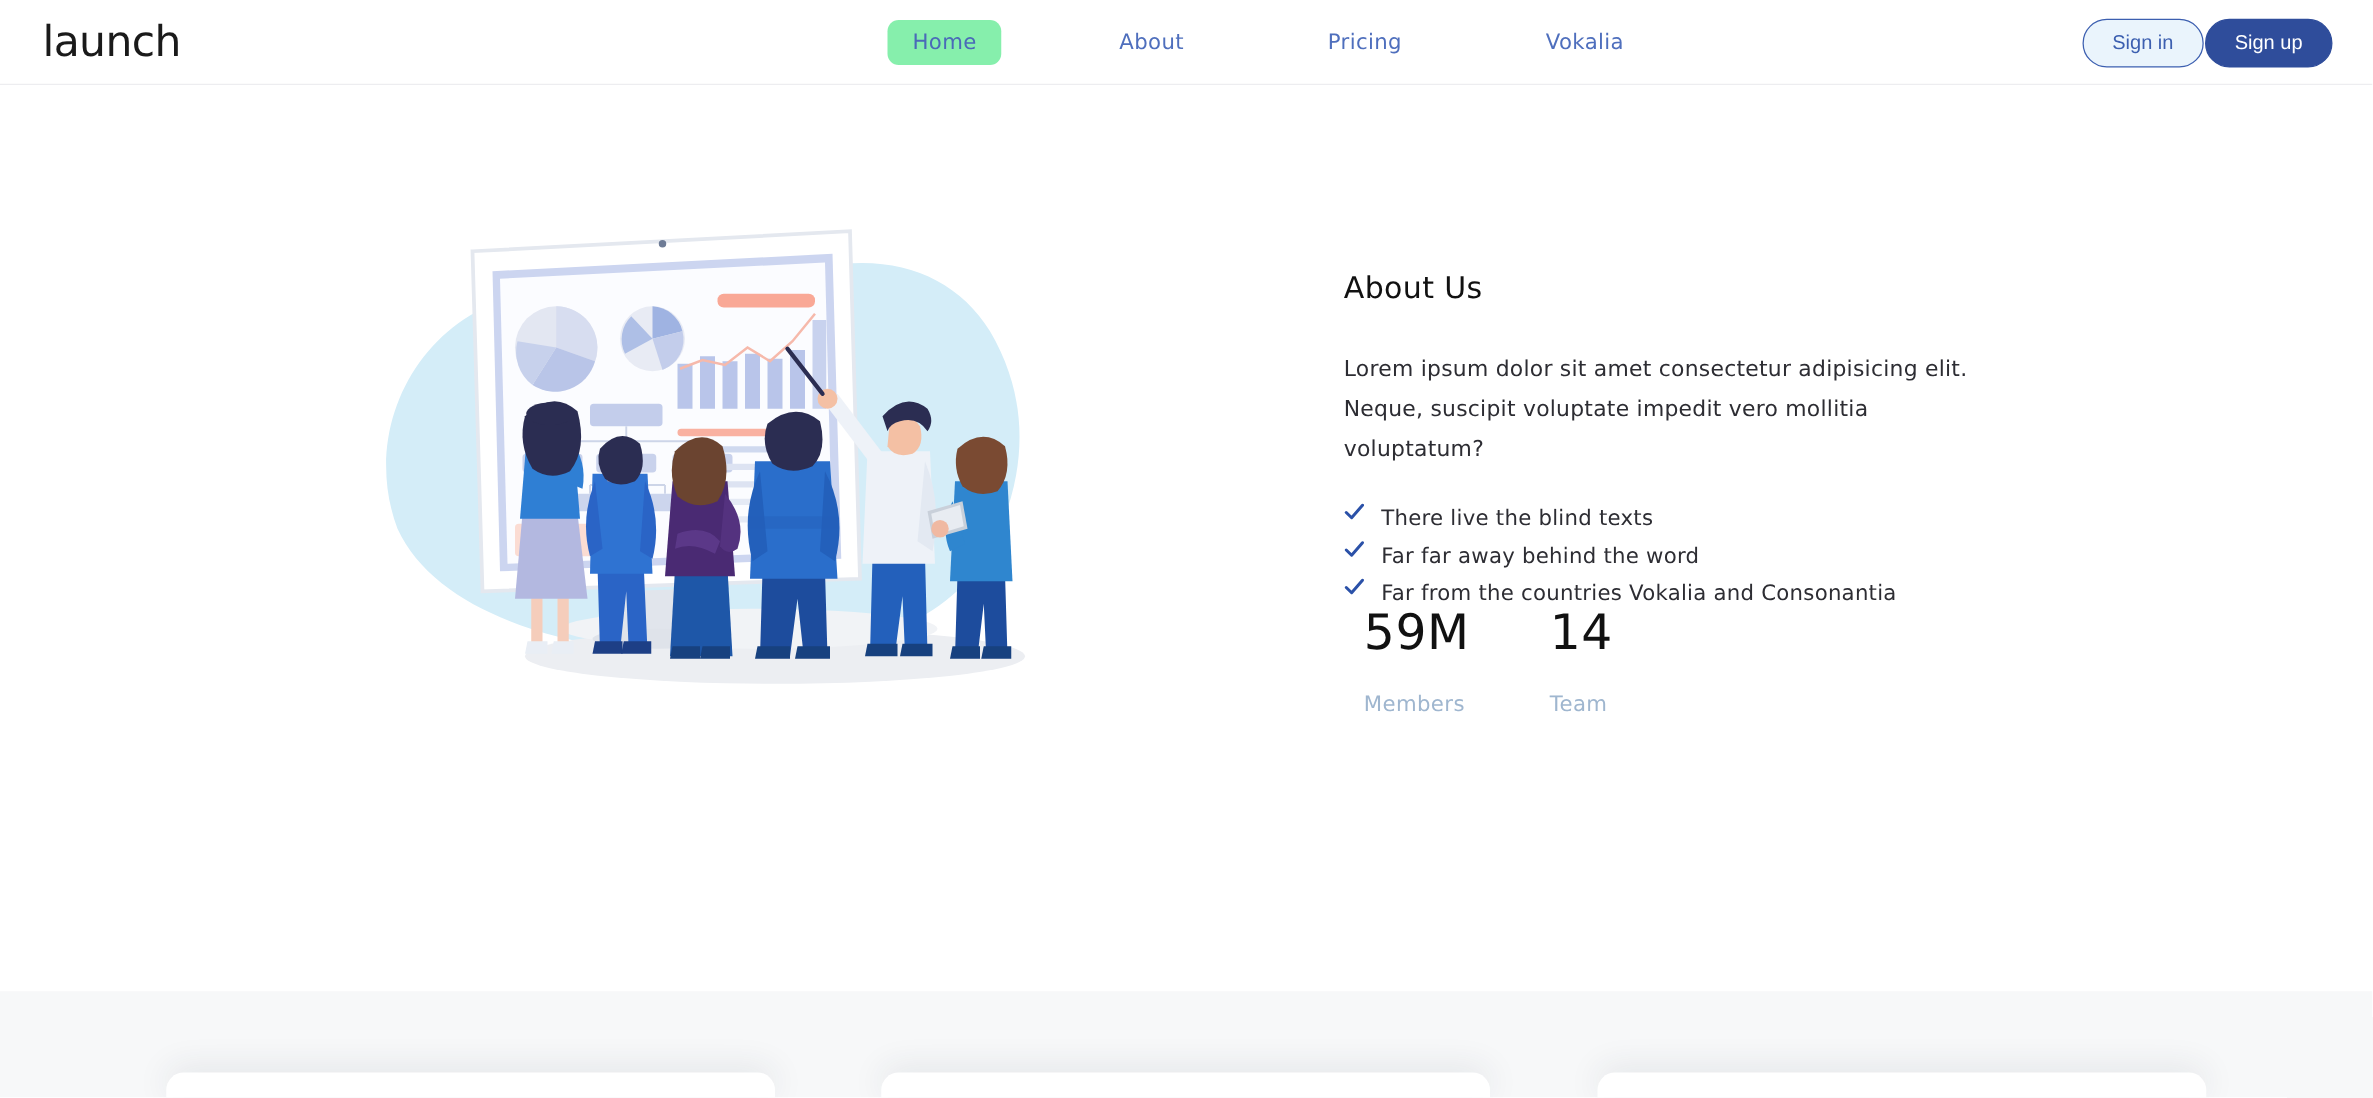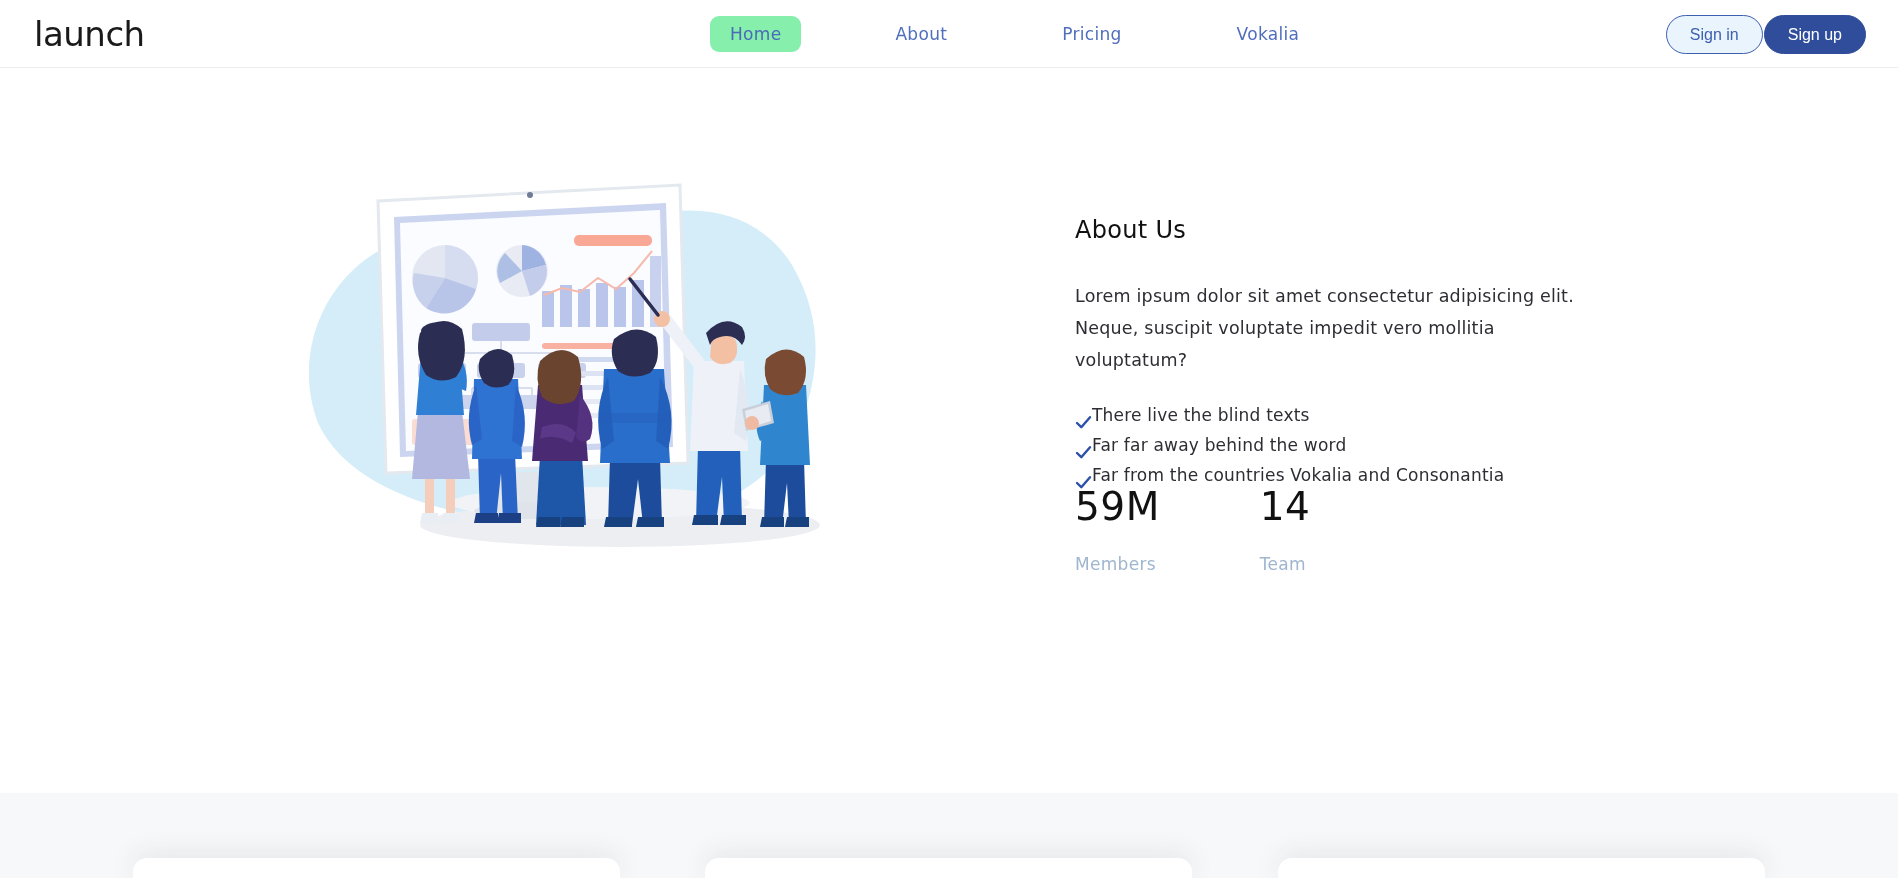--- a/index.html
+++ b/index.html
@@ -101,36 +101,37 @@
   .about-para {
     font-size:17.5px;
     color:#2d2d33;
     line-height:32px;
     letter-spacing:0.2px;
     width:530px;
     margin-bottom:24px;
   }
   .check-list { list-style:none; margin-bottom:0; }
   .check-item {
-    display:flex; align-items:flex-end;
+    display:flex; align-items:flex-start;
+    gap:13px;
     font-size:17px;
     color:#2d2d33;
     line-height:30px;
     letter-spacing:0.2px;
   }
   .check-icon {
     width:17px; height:17px;
     flex:0 0 17px;
     position:relative;
     top:1px;
   }
   .check-icon svg { display:block; }
   .stats {
-    position:absolute; left:0; top:275px;
-    display:flex; gap:100px;
+    position:absolute; left:16px; top:275px;
+    display:flex; gap:64px;
   }
   .stat-value {
     font-size:39px;
     font-weight:400;
     color:#111;
     line-height:48px;
     letter-spacing:0.5px;
   }
   .stat-label {
     font-size:17px;

